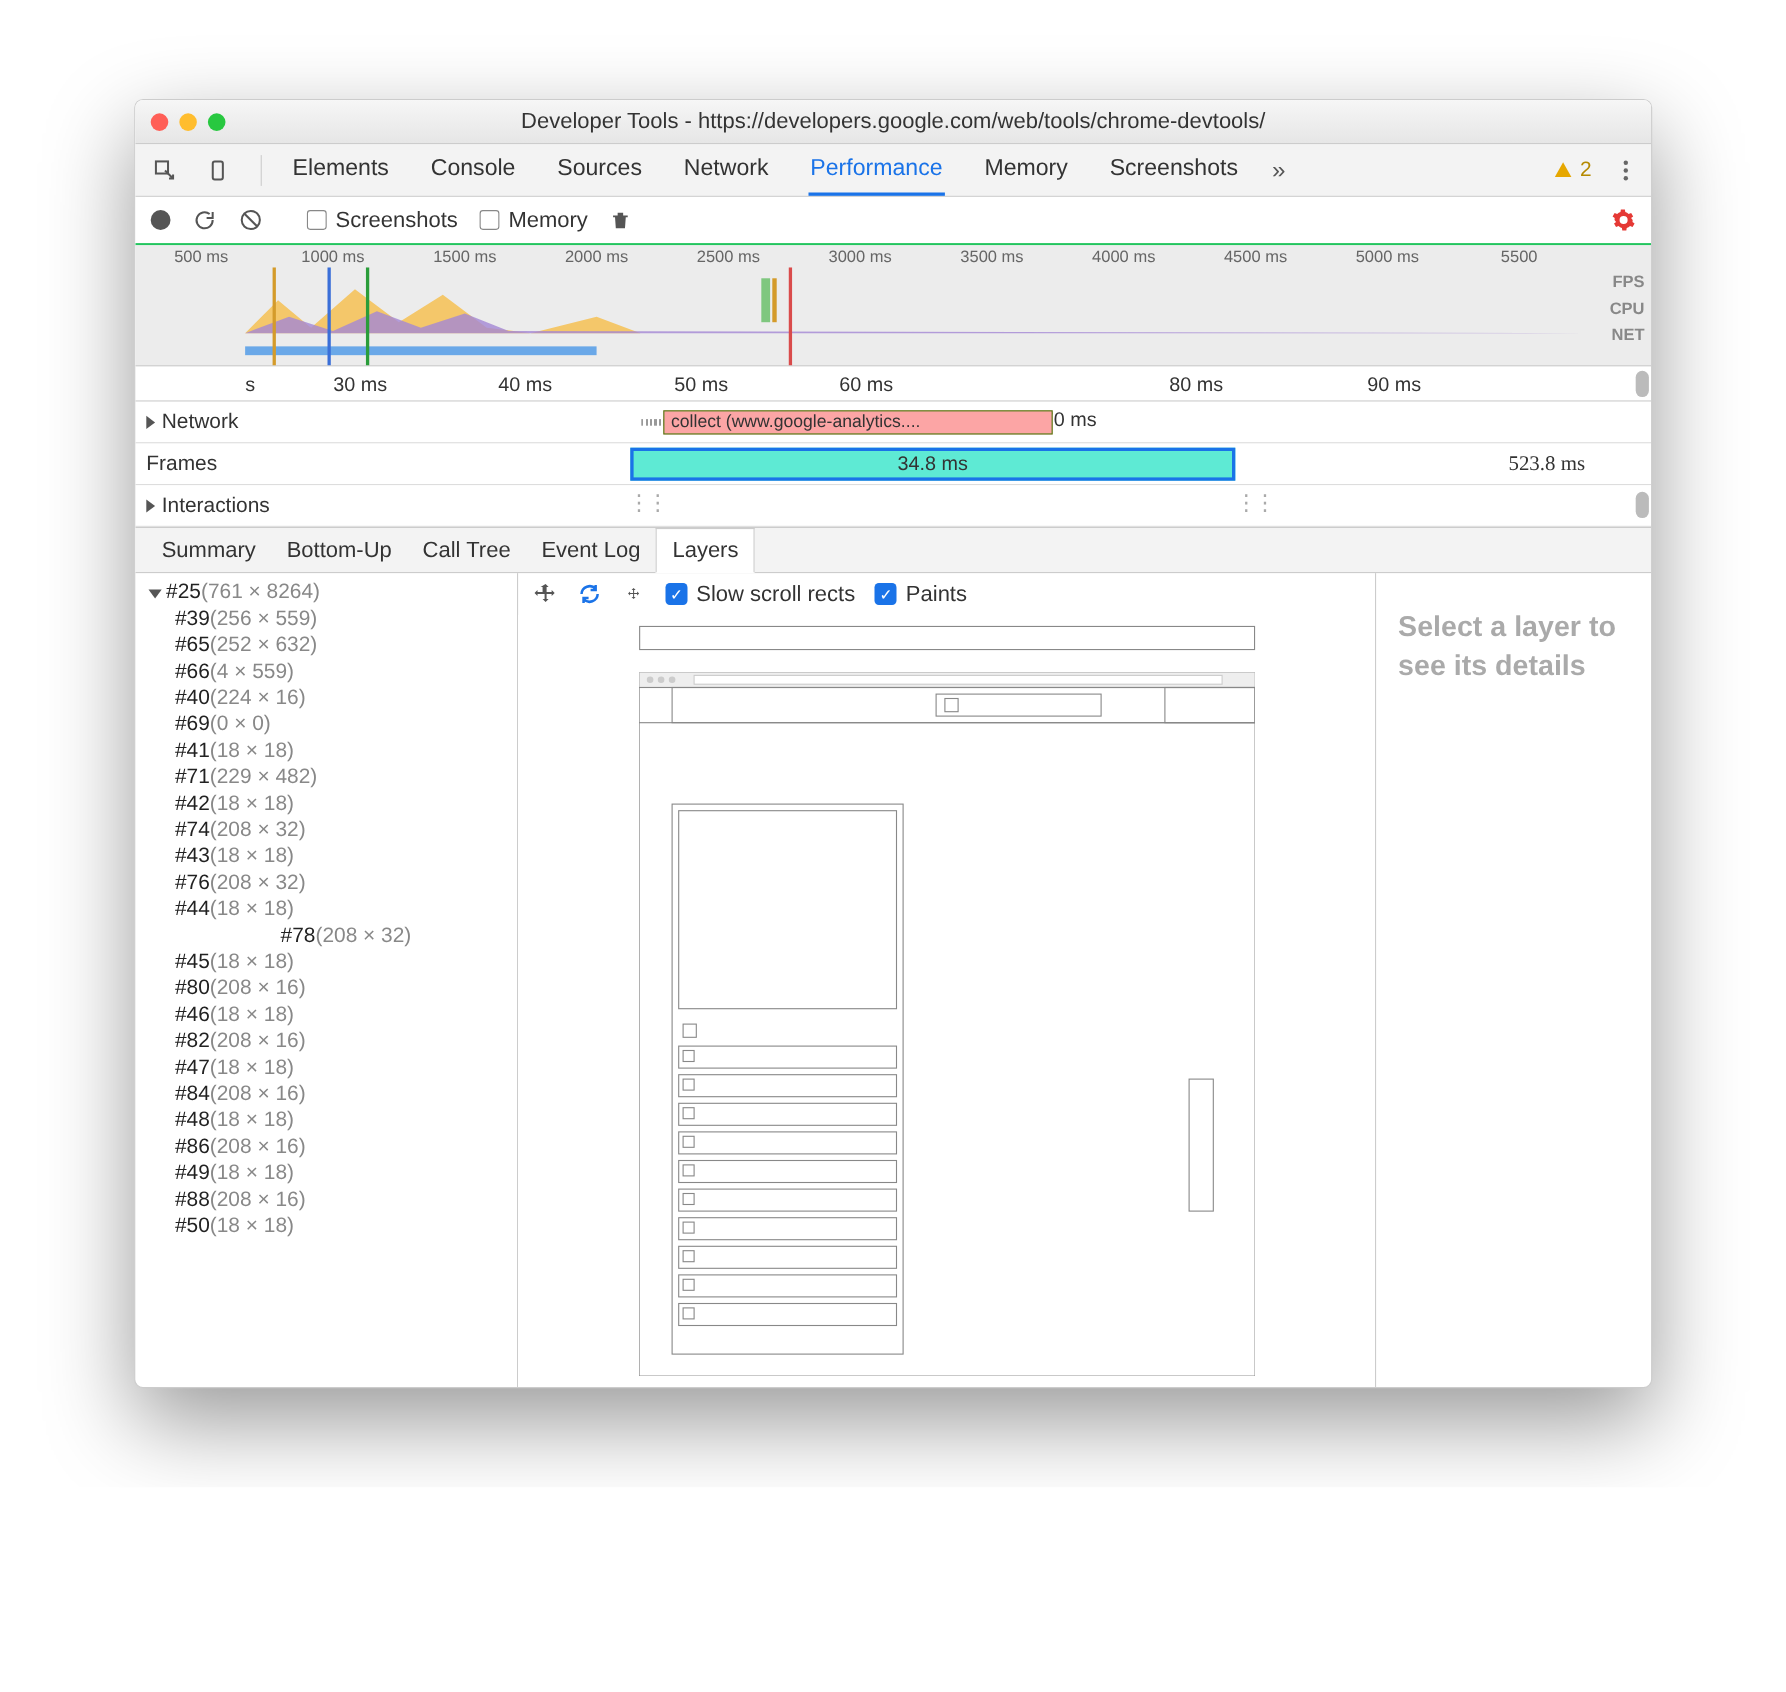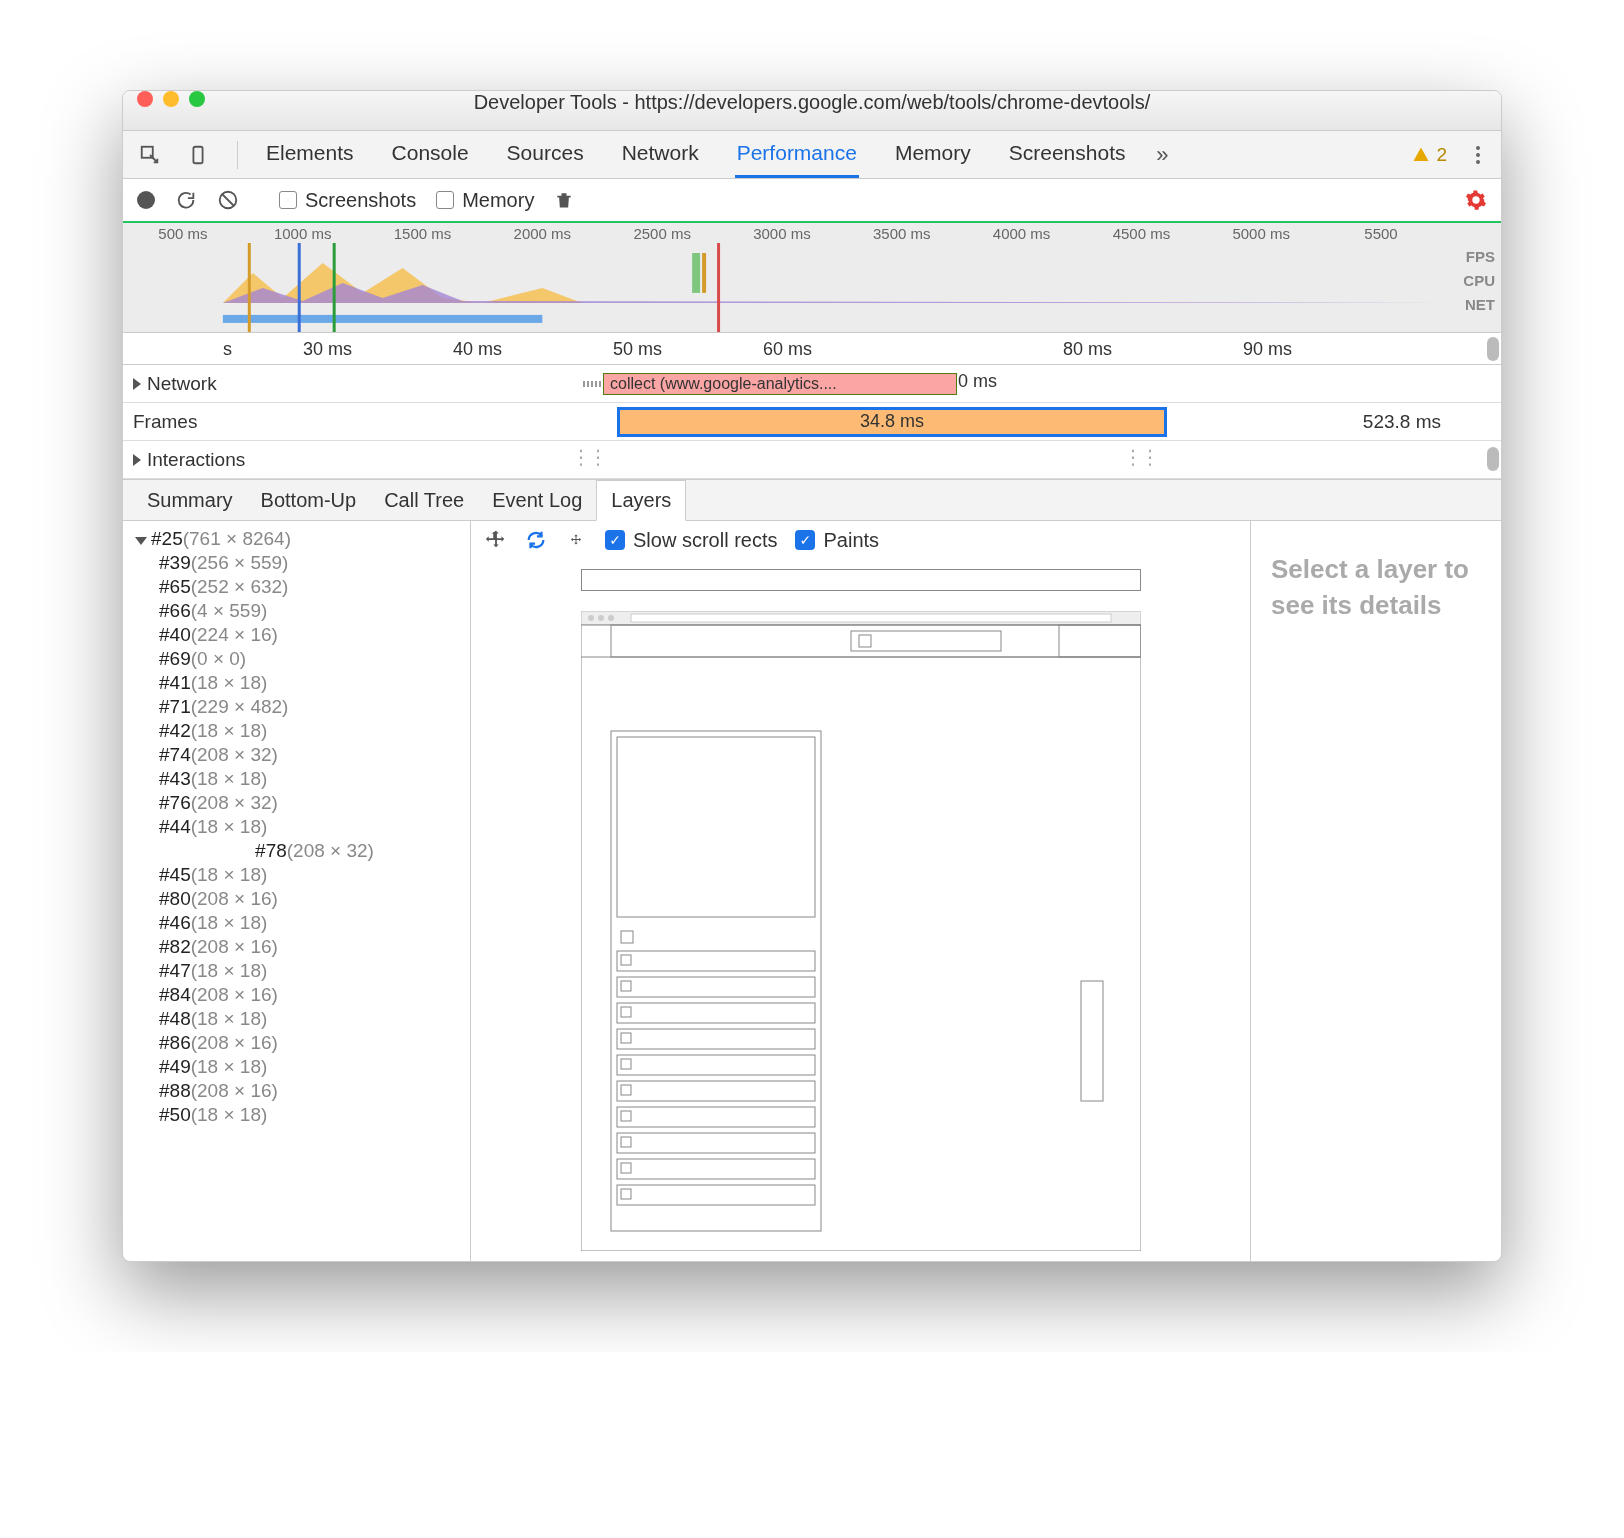--- a/index.html
+++ b/index.html
@@ -19,21 +19,21 @@
     box-shadow: 0 30px 80px rgba(0,0,0,0.4);
     overflow: hidden;
     border: 1px solid #ccc;
   }
   
   .titlebar {
     height: 40px;
     background: linear-gradient(#f6f6f6,#e6e6e6);
     border-bottom: 1px solid #ccc;
     display: flex;
-    align-items: flex-start;
+    align-items: center;
     position: relative;
   }
   .tl-buttons { position:absolute; left:14px; display:flex; gap:10px; }
   .tlb { width:16px; height:16px; border-radius:50%; }
   .tlb.close{background:#ff5f57;} .tlb.min{background:#ffbd2e;} .tlb.max{background:#28c840;}
   .titlebar .title { margin:0 auto; font-size:20px; color:#333; font-weight:400;}
   
   .toolbar {
     height: 48px; border-bottom:1px solid #ccc;
     display:flex; align-items:center; padding:0 14px; gap:22px;
@@ -64,22 +64,22 @@
   .ov-chart{position:absolute;left:0;right:60px;top:20px;bottom:0;}
   
   .ruler { height:32px; display:flex; border-bottom:1px solid #ccc; font-size:18px; color:#333; position:relative;}
   .ruler span { position:absolute; }
   .track { height:38px; border-bottom:1px solid #ddd; display:flex; align-items:center; position:relative;}
   .track .label { width:130px; padding-left:10px; font-size:19px; display:flex; align-items:center; gap:6px;}
   .tri{display:inline-block;width:0;height:0;border-top:6px solid transparent;border-bottom:6px solid transparent;border-left:8px solid #555;}
   .tri.down{border-left:6px solid transparent;border-right:6px solid transparent;border-top:8px solid #555;border-bottom:none;}
   .network-bar{position:absolute;left:480px;width:354px;height:22px;background:#fca5a5;border:1px solid #4d7c0f;font-size:16px;padding:0 6px;display:flex;align-items:center;overflow:hidden;white-space:nowrap;}
   .network-bar-bg{position:absolute;left:460px;width:30px;height:6px;background:repeating-linear-gradient(90deg,#999 0 2px,transparent 2px 4px);top:16px;}
-  .frame-bar{position:absolute;left:450px;width:550px;height:30px;border:3px solid #1a73e8;background:#fdba74;display:flex;align-items:center;justify-content:center;font-size:18px;margin-left:44px;}
-  .frame-time2{position:absolute;right:60px;font-size:19px;}
+  .frame-bar{position:absolute;left:450px;width:550px;height:30px;border:3px solid #1a73e8;background:#5eead4;display:flex;align-items:center;justify-content:center;font-size:18px;}
+  .frame-time2{position:absolute;right:60px;font-size:19px;font-family:Liberation Serif, serif;}
   .dots{position:absolute;top:4px;width:8px;height:26px;color:#aaa;font-size:20px;letter-spacing:-3px;}
   .scroll-thumb{position:absolute;right:2px;width:12px;height:24px;background:#bbb;border-radius:6px;}
   
   .subtabs{height:42px;background:#f3f3f3;border-top:1px solid #ccc;border-bottom:1px solid #ccc;display:flex;align-items:stretch;padding-left:10px;}
   .subtab{padding:0 14px;display:flex;align-items:center;font-size:20px;color:#333;cursor:pointer;}
   .subtab.active{background:#fff;border:1px solid #ccc;border-bottom:1px solid #fff;margin-bottom:-1px;}
   
   .main { display:flex; height:740px; }
   .tree { width:348px; border-right:1px solid #ccc; overflow:hidden; padding:6px 0 0 6px; font-size:19px;}
   .tree-row{padding:1px 0;white-space:nowrap;}

